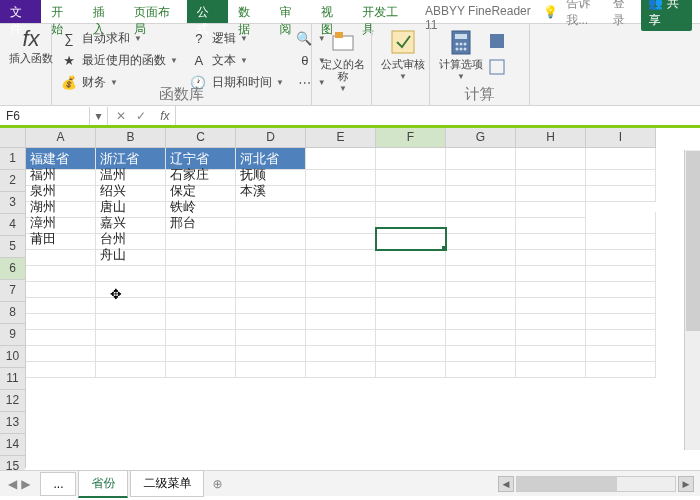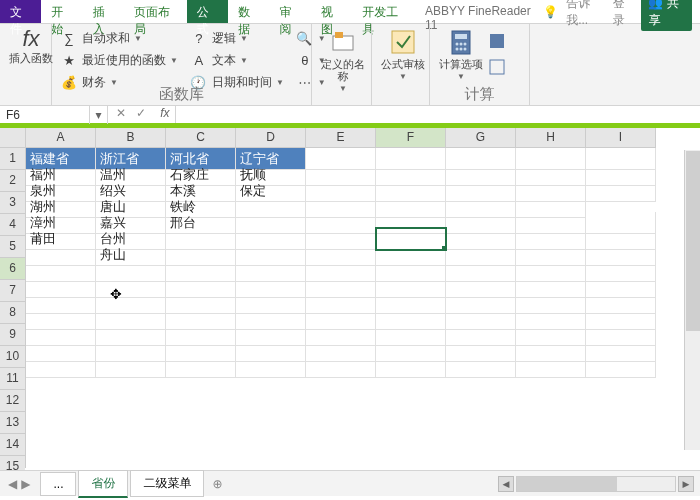--- a/index.html
+++ b/index.html
@@ -14,21 +14,21 @@
 .ribbon{display:flex;height:82px;border-bottom:1px solid #d4d4d4;background:#f3f3f3}
 .rgroup{display:flex;flex-direction:column;border-right:1px solid #d4d4d4;padding:2px 6px 0 6px;position:relative}
 .rgroup .label{position:absolute;bottom:1px;left:0;right:0;text-align:center;font-size:15px;color:#777}
 .fxbig{font-size:22px;font-style:italic;color:#444;text-align:center;line-height:22px}
 .big{display:flex;flex-direction:column;align-items:center;justify-content:flex-start;width:50px;padding-top:2px;gap:2px;cursor:pointer}
 .big .lbl{font-size:11px;color:#444;text-align:center;line-height:12px}
 .icon{width:18px;height:18px;display:inline-flex;align-items:center;justify-content:center;font-size:13px}
 .menucol{display:flex;flex-direction:column;gap:2px;padding-top:2px}
 .mitem{display:flex;align-items:center;gap:4px;font-size:12px;color:#444;cursor:pointer;padding:1px 2px;white-space:nowrap}
 .dd{font-size:8px;color:#666}
-.namebox{display:flex;height:22px;border-bottom:5px solid #84cc16;align-items:flex-start}
+.namebox{display:flex;height:22px;border-bottom:3px solid #84cc16;align-items:center}
 .nb-cell{width:90px;border-right:1px solid #d4d4d4;padding:2px 6px;font-size:12px;color:#333}
 .nb-dd{width:18px;text-align:center;color:#666;border-right:1px solid #d4d4d4;padding:2px 0}
 .fx-icons{display:flex;gap:10px;padding:0 8px;color:#888}
 .fx-lbl{font-style:italic;color:#666;padding:0 6px}
 .fbar{flex:1;border-left:1px solid #d4d4d4;height:100%}
 .sheet{display:flex;height:320px}
 .rowhdrs{width:26px;background:#e6e6e6;border-right:1px solid #ccc}
 .colhdrs{display:flex;height:20px}
 .ch{flex:0 0 70px;height:20px;background:#e6e6e6;border-right:1px solid #ccc;border-bottom:1px solid #ccc;text-align:center;font-size:12px;color:#444;padding-top:2px}
 .ch.selA{background:#d3e5c8}
@@ -233,44 +233,44 @@
         <div class="rh">12</div>
         <div class="rh">13</div>
         <div class="rh">14</div>
         <div class="rh">15</div>
       </div>
     <div class="gridarea" id="gridarea">
       <div class="cursor">✥</div>
     <div class="row">
           <div class="cell hdrCell">福建省</div>
           <div class="cell hdrCell">浙江省</div>
+          <div class="cell hdrCell">辽宁省</div>
           <div class="cell hdrCell">河北省</div>
-          <div class="cell hdrCell">辽宁省</div>
           <div class="cell"></div>
           <div class="cell"></div>
           <div class="cell"></div>
           <div class="cell"></div>
           <div class="cell"></div>
         </div>
         <div class="row">
           <div class="cell">福州</div>
           <div class="cell">温州</div>
           <div class="cell">石家庄</div>
           <div class="cell">抚顺</div>
           <div class="cell"></div>
           <div class="cell"></div>
           <div class="cell"></div>
           <div class="cell"></div>
           <div class="cell"></div>
         </div>
         <div class="row">
           <div class="cell">泉州</div>
           <div class="cell">绍兴</div>
+          <div class="cell">保定</div>
           <div class="cell">本溪</div>
-          <div class="cell">保定</div>
           <div class="cell"></div>
           <div class="cell"></div>
           <div class="cell"></div>
           <div class="cell"></div>
           <div class="cell"></div>
         </div>
         <div class="row">
           <div class="cell">湖州</div>
           <div class="cell">唐山</div>
           <div class="cell">铁岭</div>

